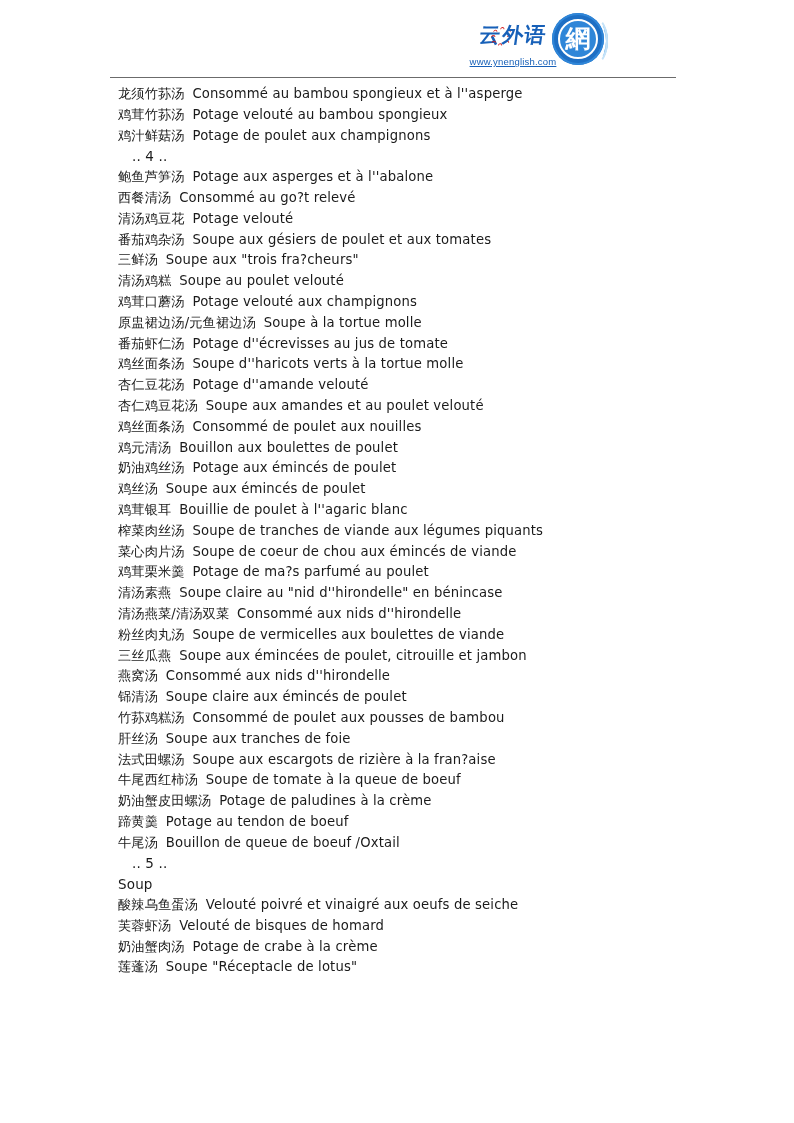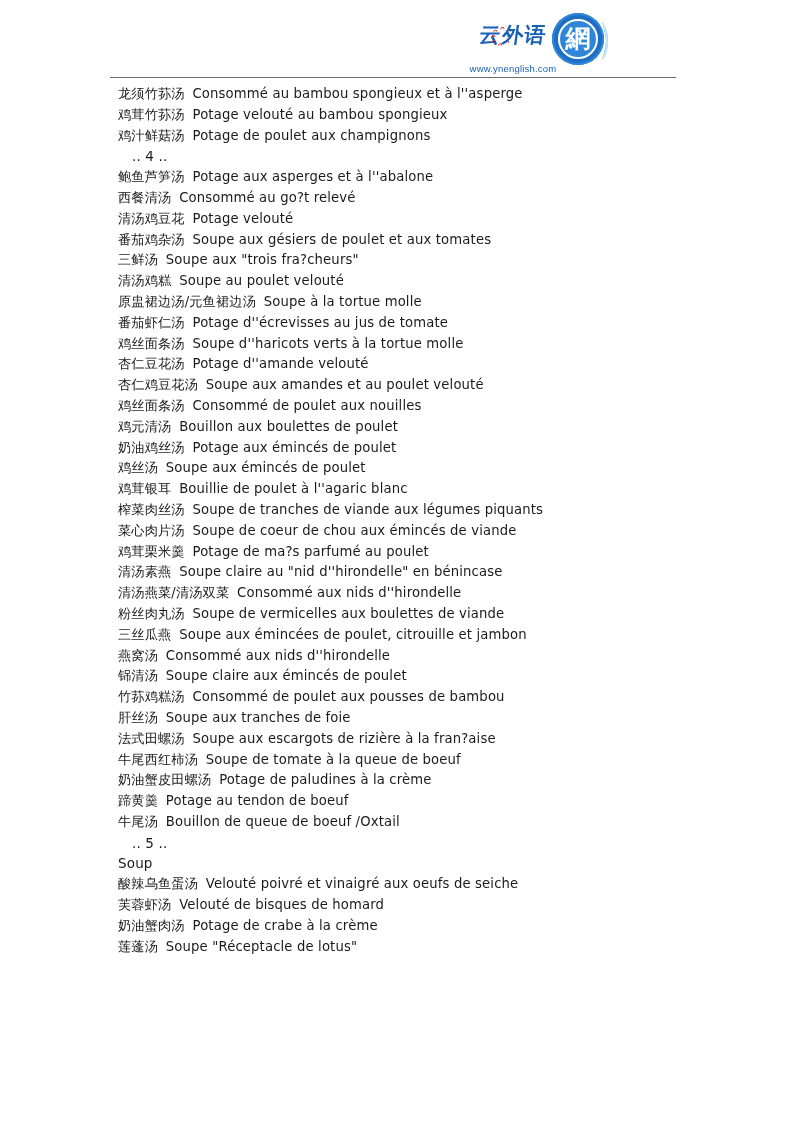--- a/index.html
+++ b/index.html
@@ -50,23 +50,24 @@
     white-space: nowrap;
     transform: skewX(-8deg);
   }
   .logo-cn span.red {
     color: #d31c1c;
   }
   .logo-url {
     font-size: 9.5px;
     color: #1760b8;
     line-height: 12px;
-    margin-top: 17px;
+    margin-top: 10px;
     letter-spacing: 0.2px;
     white-space: nowrap;
+    text-decoration: underline;
   }
   .logo-badge {
     position: absolute;
     left: 100px;
     top: 3px;
     width: 56px;
     height: 56px;
   }
   .logo-badge .ring {
     position: absolute;
@@ -185,20 +186,21 @@
       <div class="line"><span class="cn">龙须竹荪汤</span>&nbsp;&nbsp;<span class="fr">Consommé au bambou spongieux et à l''asperge</span></div>
       <div class="line"><span class="cn">鸡茸竹荪汤</span>&nbsp;&nbsp;<span class="fr">Potage velouté au bambou spongieux</span></div>
       <div class="line"><span class="cn">鸡汁鲜菇汤</span>&nbsp;&nbsp;<span class="fr">Potage de poulet aux champignons</span></div>
       <div class="line page-marker">.. 4 ..</div>
       <div class="line"><span class="cn">鲍鱼芦笋汤</span>&nbsp;&nbsp;<span class="fr">Potage aux asperges et à l''abalone</span></div>
       <div class="line"><span class="cn">西餐清汤</span>&nbsp;&nbsp;<span class="fr">Consommé au go?t relevé</span></div>
       <div class="line"><span class="cn">清汤鸡豆花</span>&nbsp;&nbsp;<span class="fr">Potage velouté</span></div>
       <div class="line"><span class="cn">番茄鸡杂汤</span>&nbsp;&nbsp;<span class="fr">Soupe aux gésiers de poulet et aux tomates</span></div>
       <div class="line"><span class="cn">三鲜汤</span>&nbsp;&nbsp;<span class="fr">Soupe aux "trois fra?cheurs"</span></div>
       <div class="line"><span class="cn">清汤鸡糕</span>&nbsp;&nbsp;<span class="fr">Soupe au poulet velouté</span></div>
+      <div class="line"><span class="cn">鸡茸口蘑汤</span>&nbsp;&nbsp;<span class="fr">Potage velouté aux champignons</span></div>
       <div class="line"><span class="cn">原盅裙边汤/元鱼裙边汤</span>&nbsp;&nbsp;<span class="fr">Soupe à la tortue molle</span></div>
       <div class="line"><span class="cn">番茄虾仁汤</span>&nbsp;&nbsp;<span class="fr">Potage d''écrevisses au jus de tomate</span></div>
       <div class="line"><span class="cn">鸡丝面条汤</span>&nbsp;&nbsp;<span class="fr">Soupe d''haricots verts à la tortue molle</span></div>
       <div class="line"><span class="cn">杏仁豆花汤</span>&nbsp;&nbsp;<span class="fr">Potage d''amande velouté</span></div>
       <div class="line"><span class="cn">杏仁鸡豆花汤</span>&nbsp;&nbsp;<span class="fr">Soupe aux amandes et au poulet velouté</span></div>
       <div class="line"><span class="cn">鸡丝面条汤</span>&nbsp;&nbsp;<span class="fr">Consommé de poulet aux nouilles</span></div>
       <div class="line"><span class="cn">鸡元清汤</span>&nbsp;&nbsp;<span class="fr">Bouillon aux boulettes de poulet</span></div>
       <div class="line"><span class="cn">奶油鸡丝汤</span>&nbsp;&nbsp;<span class="fr">Potage aux émincés de poulet</span></div>
       <div class="line"><span class="cn">鸡丝汤</span>&nbsp;&nbsp;<span class="fr">Soupe aux émincés de poulet</span></div>
       <div class="line"><span class="cn">鸡茸银耳</span>&nbsp;&nbsp;<span class="fr">Bouillie de poulet à l''agaric blanc</span></div>

